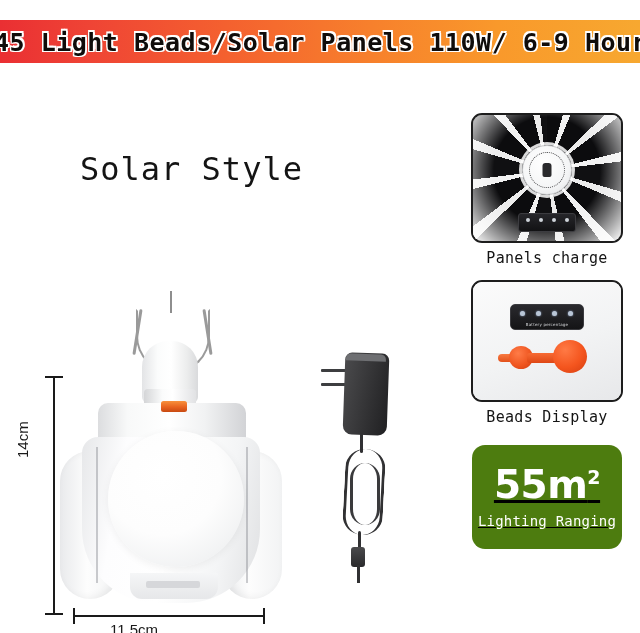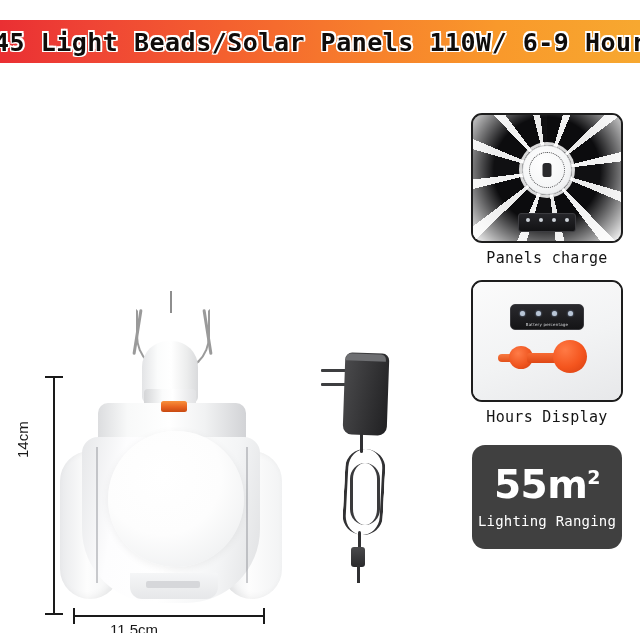--- a/index.html
+++ b/index.html
@@ -535,26 +535,27 @@
     background: linear-gradient(180deg,#f87a41 0%,#e2501a 100%);
     border-radius: 4px 2px 2px 4px;
   }
 
   
   .card-range {
     position: relative;
     width: 150px;
     height: 104px;
     margin: 19px auto 0 auto;
-    background: #404040;
+    background: #4d7c0f;
     border-radius: 13px;
     display: flex;
     flex-direction: column;
     align-items: center;
     justify-content: center;
+    text-decoration: underline;
   }
   .range-value {
     font-family: "DejaVu Sans", sans-serif;
     font-weight: 700;
     font-size: 39px;
     color: #ffffff;
     line-height: 1;
     letter-spacing: -0.5px;
     white-space: nowrap;
   }
@@ -575,20 +576,21 @@
 </style>
 </head>
 <body>
 
 <div class="banner">
   <div class="banner-text">45 Light Beads/Solar Panels 110W/ 6-9 Hours</div>
 </div>
 
 <div class="stage">
 
+  <div class="solar-style-title">Solar Style</div>
 
   <div class="dim-v-cap-top"></div>
   <div class="dim-v-line"></div>
   <div class="dim-v-cap-bot"></div>
   <div class="dim-v-label">14cm</div>
 
   <div class="dim-h-line"></div>
   <div class="dim-h-cap-l"></div>
   <div class="dim-h-cap-r"></div>
   <div class="dim-h-label">11.5cm</div>
@@ -651,20 +653,20 @@
       <div class="power-led" style="left:25px"></div>
       <div class="power-led" style="left:41px"></div>
       <div class="power-led" style="left:57px"></div>
       <div class="power-strip-text">Battery percentage</div>
     </div>
     <div class="power-knob-tip"></div>
     <div class="power-knob-small"></div>
     <div class="power-knob-bar"></div>
     <div class="power-knob-big"></div>
   </div>
-  <div class="feature-caption">Hours Display</div>
+  <div class="feature-caption">Beads Display</div>
 
   <div class="card-range">
     <div class="range-value"><span>55m</span><sup>2</sup></div>
     <div class="range-caption">Lighting Ranging</div>
   </div>
 
 </div>
 
 </body></html>

